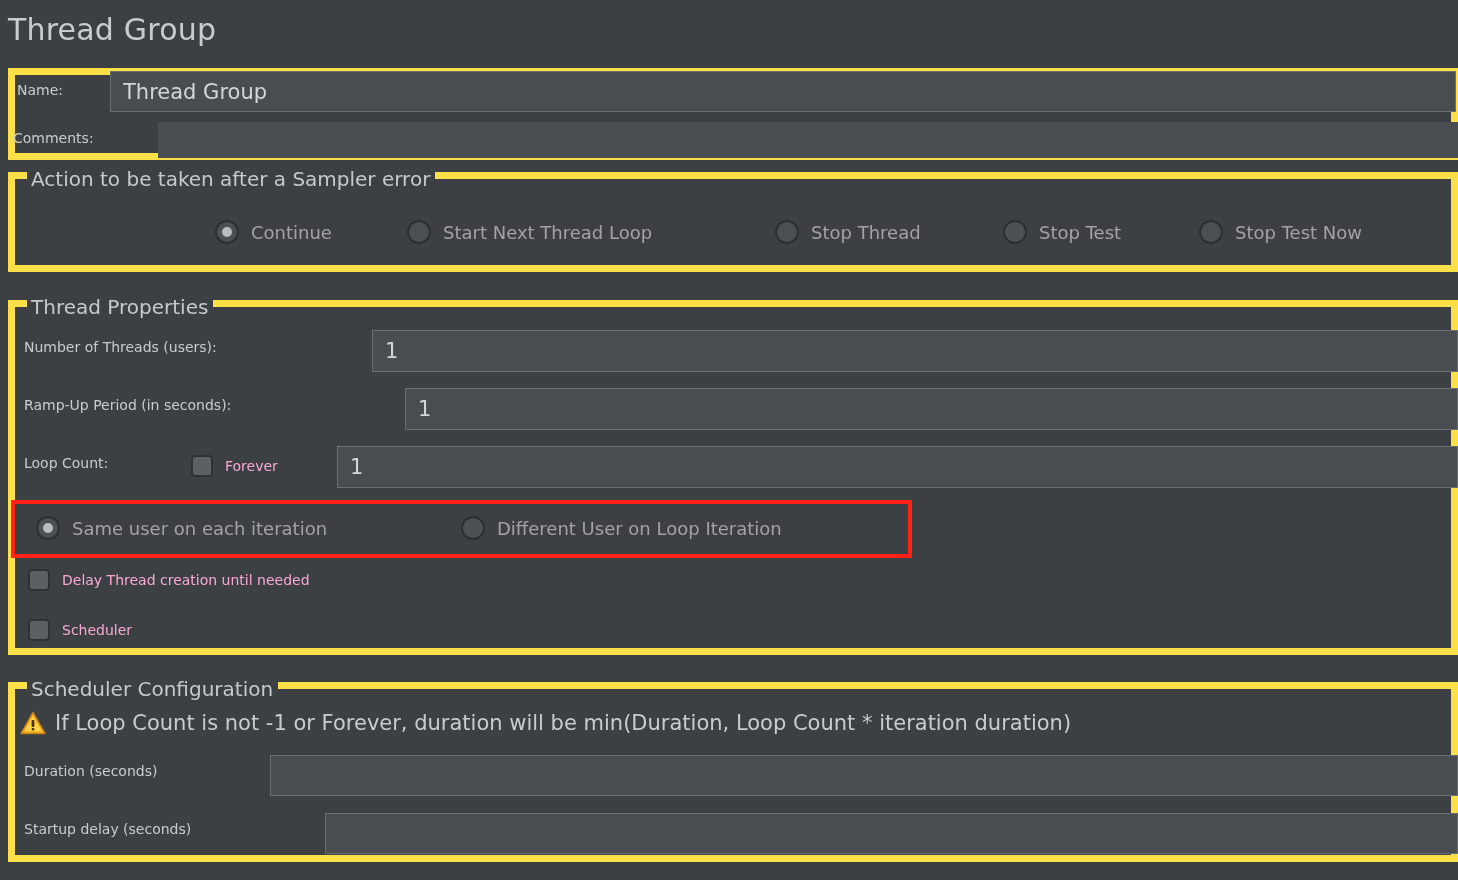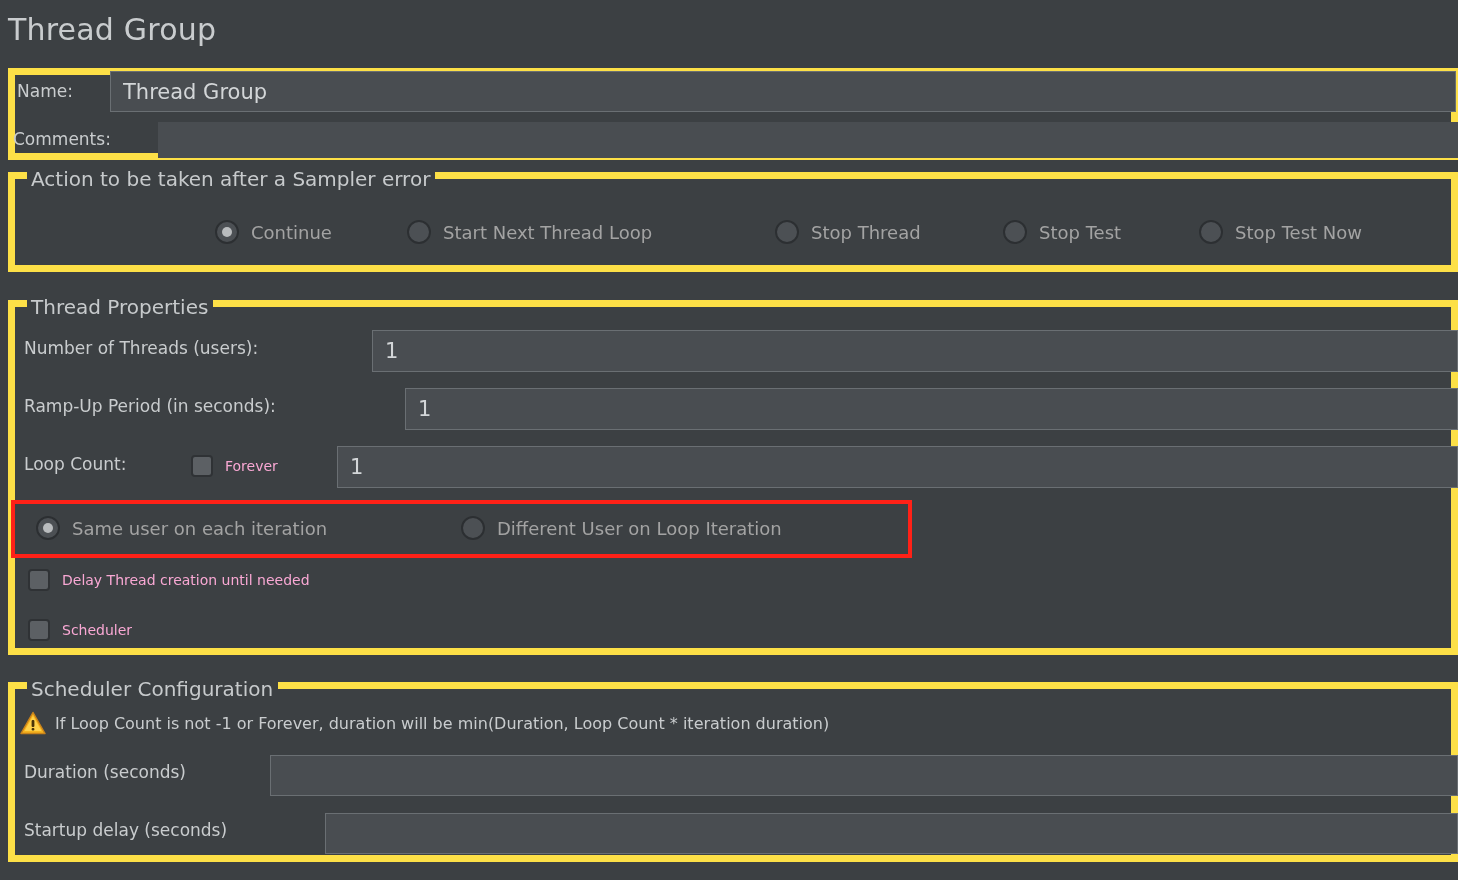--- a/index.html
+++ b/index.html
@@ -34,21 +34,21 @@
     position: absolute; top: -12px; left: 12px;
     background: #3c4043;
     padding: 0 5px 0 4px;
     font-size: 20px; color: #c7cacc;
     white-space: nowrap;
   }
 
   
   .lbl {
     position: absolute;
-    font-size: 17px; color: #c9ccce;
+    font-size: 14px; color: #c9ccce;
     white-space: nowrap; line-height: 1;
   }
 
   
   .tfield {
     position: absolute;
     background: #494d51;
     border: 1px solid #6a6f73;
     color: #d3d6d8;
     font-family: "DejaVu Sans", sans-serif;
@@ -112,21 +112,21 @@
 
   
   .warn-row {
     position: absolute;
     display: flex; align-items: center;
     white-space: nowrap;
   }
   .warn-icon { width: 26px; height: 24px; flex: 0 0 auto; }
   .warn-text {
     margin-left: 9px;
-    font-size: 16px; color: #c9ccce;
+    font-size: 21px; color: #c9ccce;
   }
 </style>
 </head>
 <body>
 
 <div id="root">
 
   <div class="page-title">Thread Group</div>
 
   <div class="panel" style="left:8px; top:68px; width:1450px; height:92px;">

